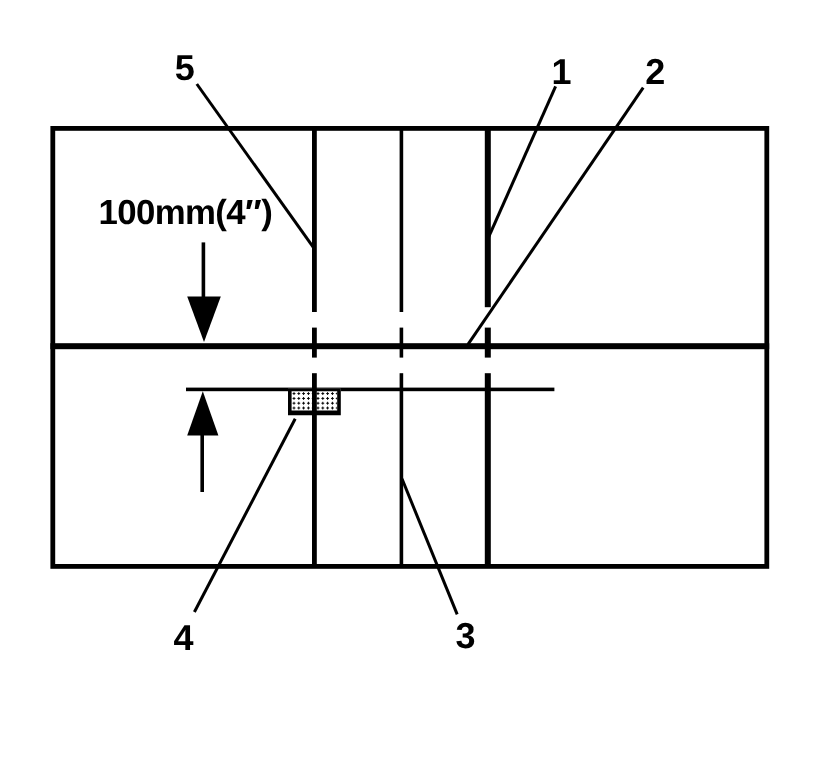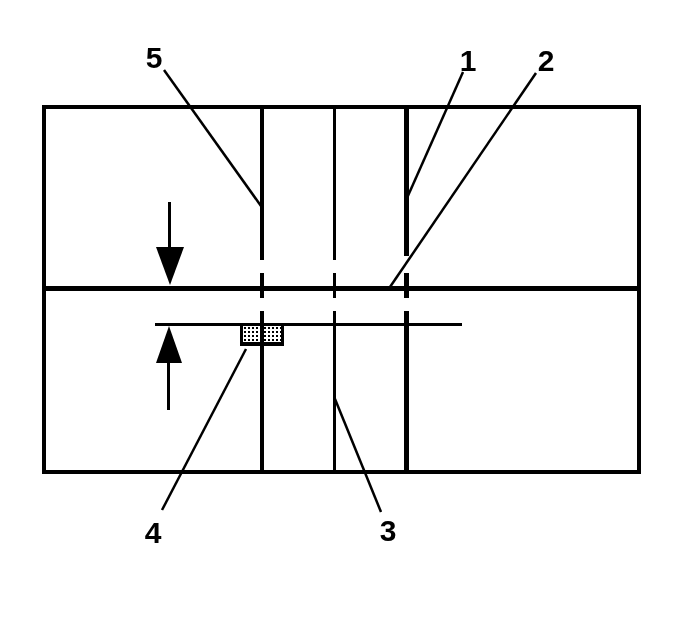--- a/index.html
+++ b/index.html
@@ -136,20 +136,21 @@
   <div class="abs ink vl3 seg-top-3"></div>
   <div class="abs ink vl3 seg-dash-a"></div>
   <div class="abs ink vl3 seg-dash-b"></div>
   <div class="abs ink vl3 seg-bottom"></div>
 
   <div class="abs ink down-stem"></div>
   <div class="abs down-head"></div>
   <div class="abs up-head"></div>
   <div class="abs ink up-stem"></div>
 
+  <div class="abs label dim-label">100mm(4″)</div>
 
   <div class="abs label callout c5">5</div>
   <div class="abs label callout c1">1</div>
   <div class="abs label callout c2">2</div>
   <div class="abs label callout c3">3</div>
   <div class="abs label callout c4">4</div>
 
   <svg class="abs leader-layer" viewBox="0 0 678 637" xmlns="http://www.w3.org/2000/svg">
     <line x1="164" y1="70" x2="261" y2="206"></line>
     <line x1="463" y1="72" x2="407" y2="198"></line>

